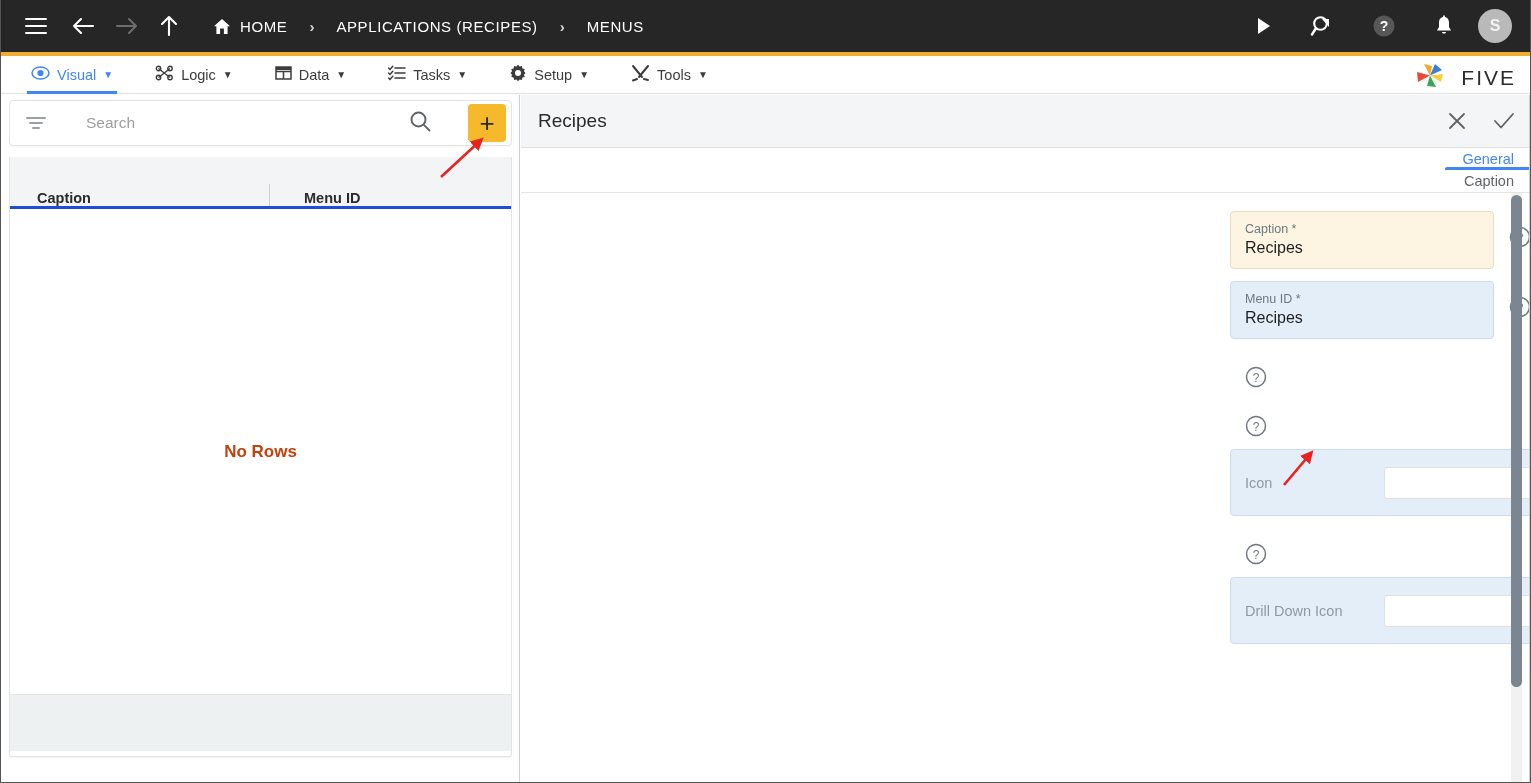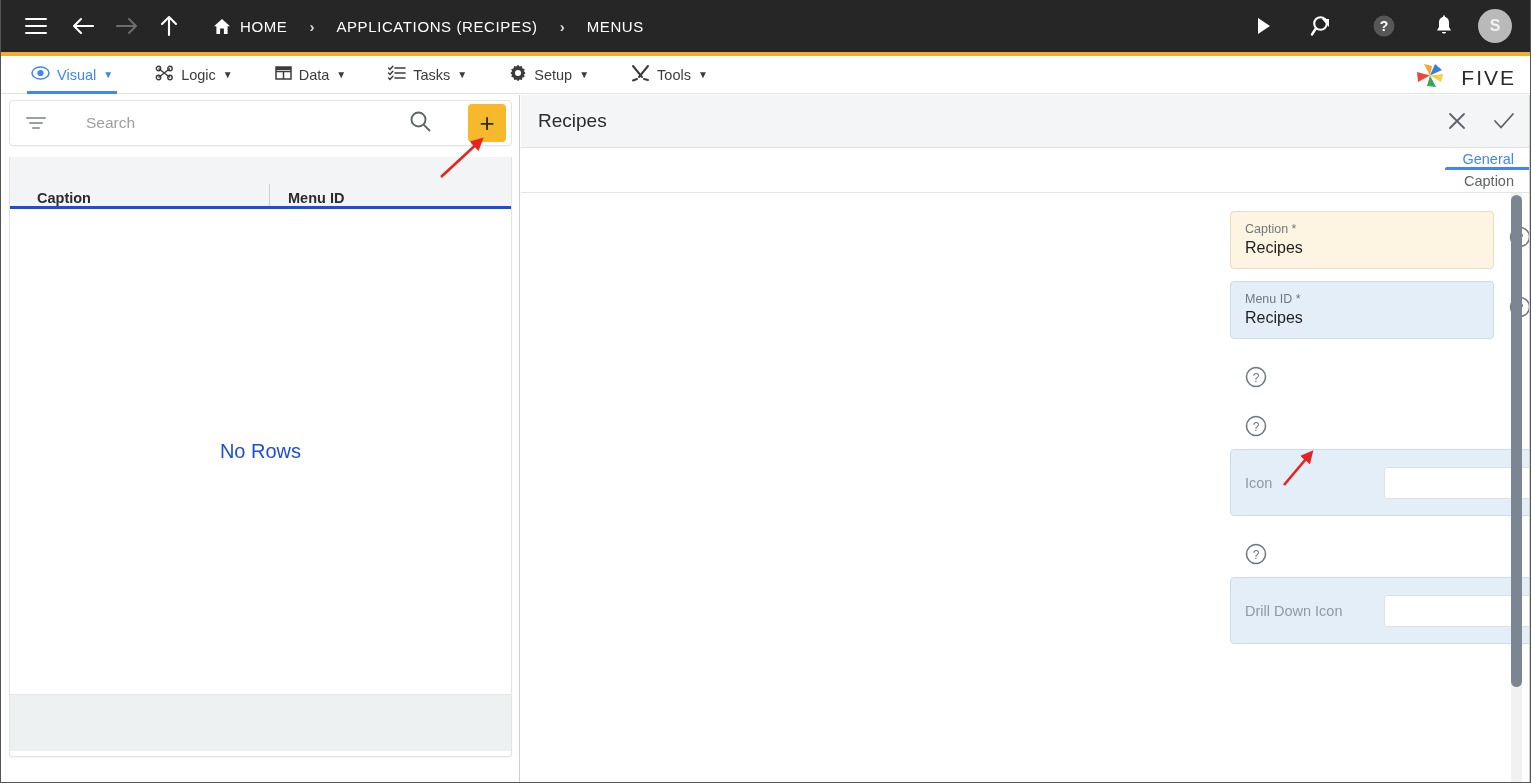--- a/index.html
+++ b/index.html
@@ -132,26 +132,26 @@
   }
   .grid-head {
     height: 52px; background: #f3f4f6;
     display: flex; align-items: flex-end;
     border-bottom: 3px solid #1d4ed8;
     position: relative;
   }
   .gh-cell { font-size: 14.5px; font-weight: bold; color: #2b2b2b; }
   .gh-cell.c1 { margin-left: 27px; width: 232px; }
   .gh-divider { width: 1px; height: 22px; background: #cfcfcf; }
-  .gh-cell.c2 { margin-left: 18px; }
+  .gh-cell.c2 { margin-left: 34px; }
   .grid-body {
     height: 485px; background: #ffffff;
     display: flex; align-items: center; justify-content: center;
   }
-  .no-rows { font-size: 20px; color: #1d4ed8; }
+  .no-rows { font-size: 17px; color: #c2410c; font-weight: bold; }
   .grid-footer { height: 57px; background: #eef1f1; border-top: 1px solid #e6e6e6;}
 
   
   .rightpanel {
     position: absolute; top: 95px; left: 520px;
     width: 1010px; height: 687px;
     background: #ffffff;
   }
   .rp-header {
     height: 53px; background: #f4f5f6;

